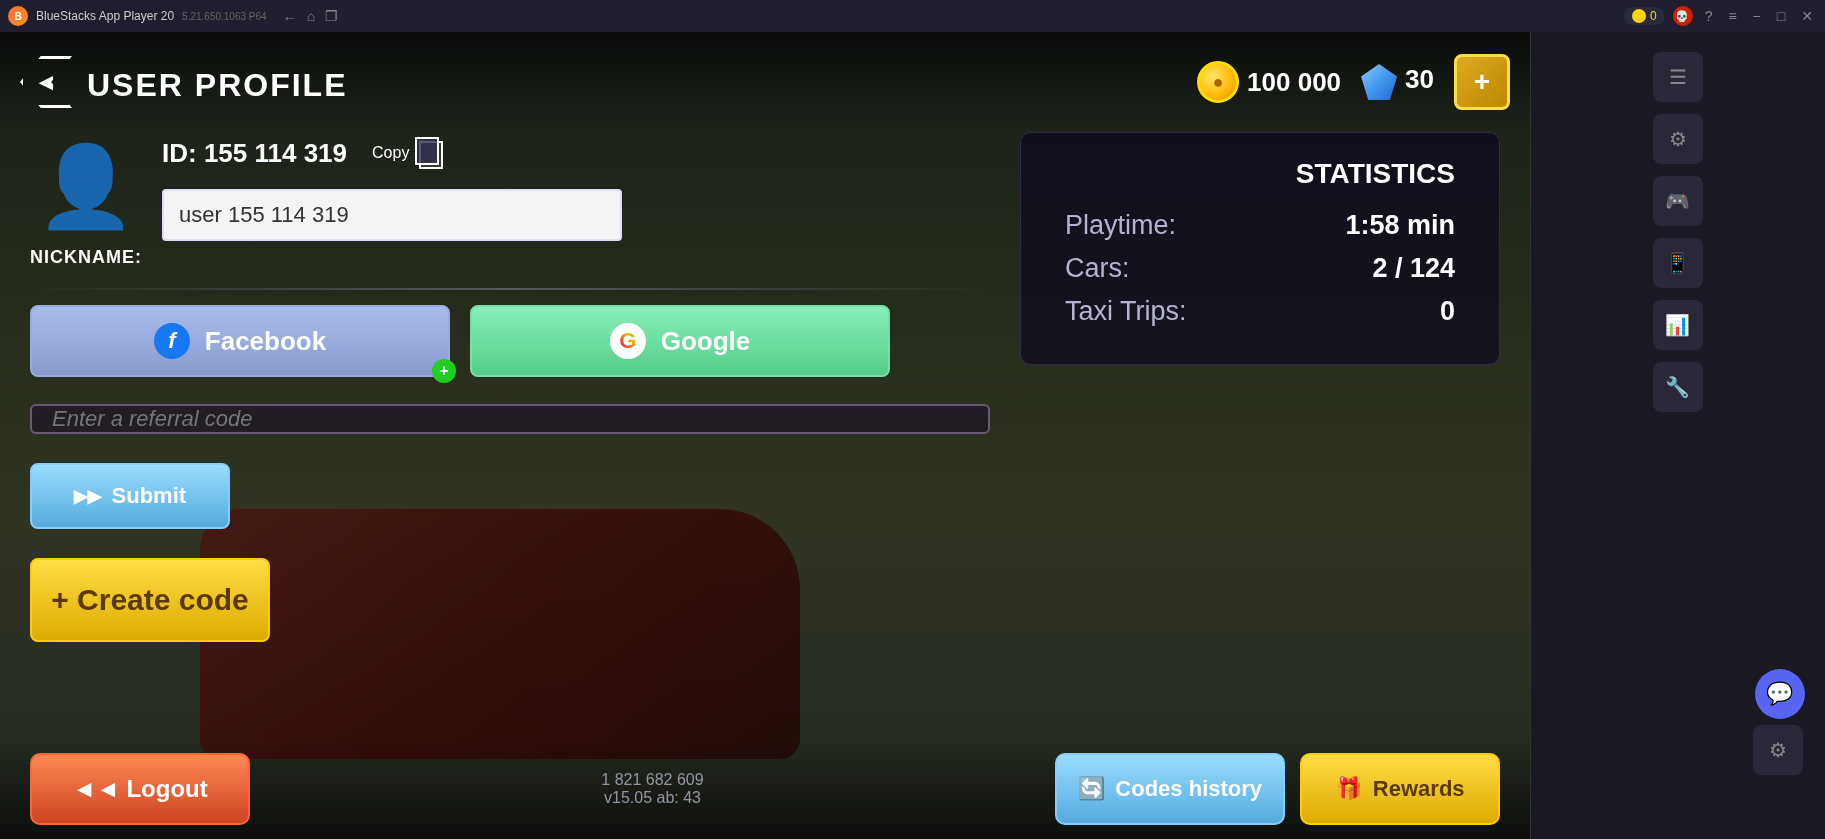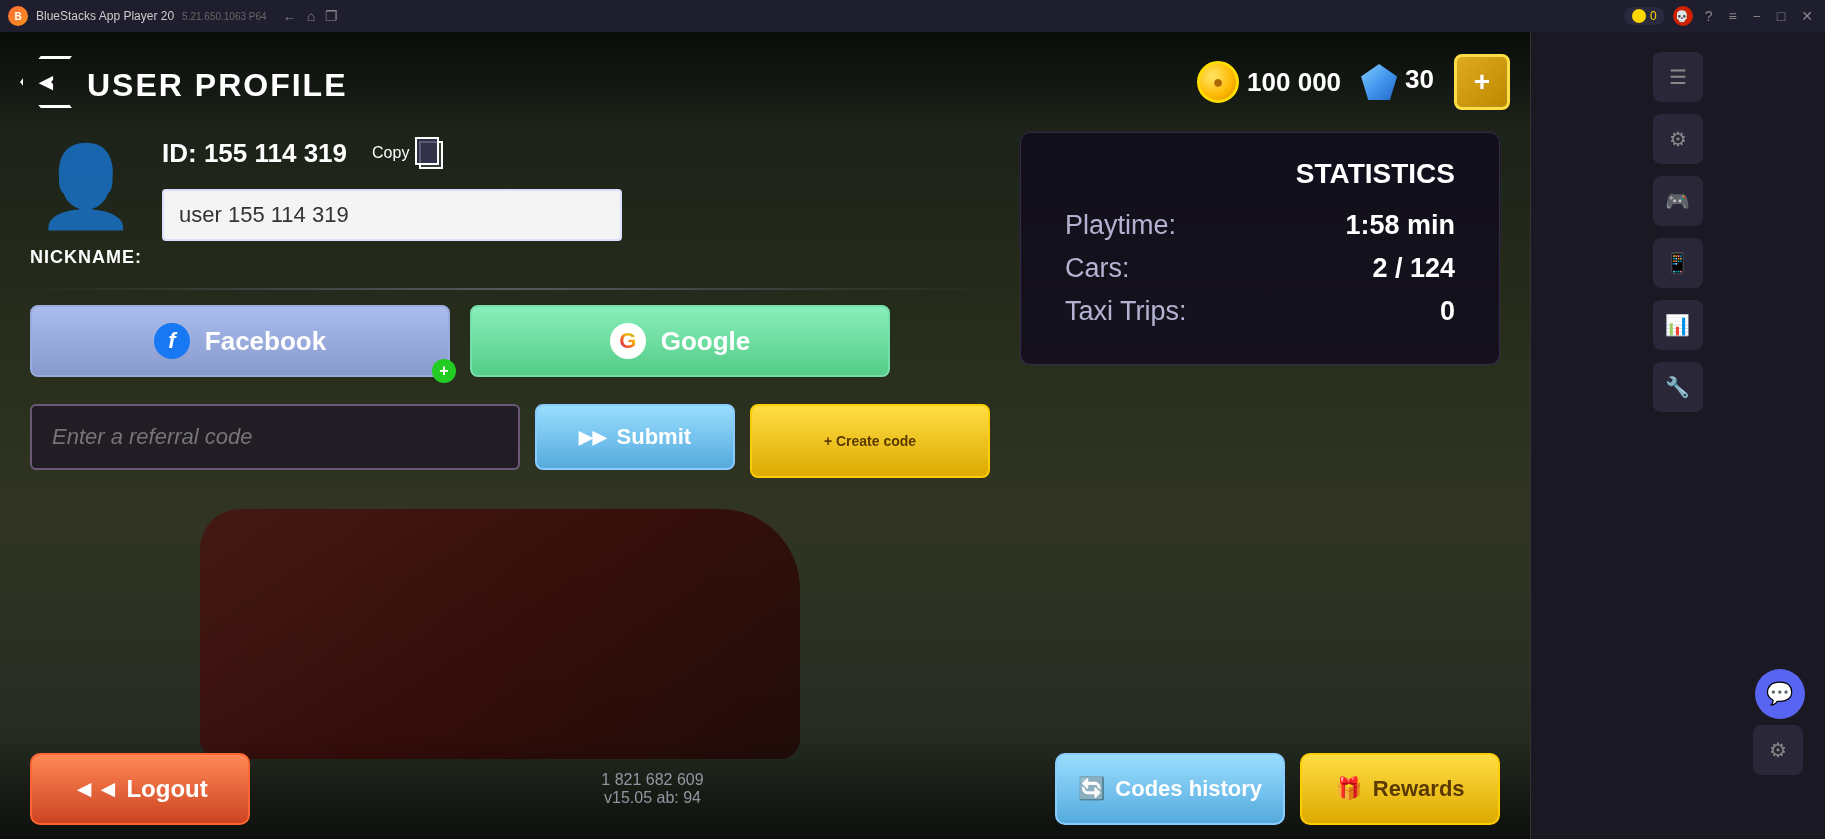--- a/index.html
+++ b/index.html
@@ -438,22 +438,23 @@
       font-weight: bold;
       background: linear-gradient(45deg, #4285F4, #EA4335, #FBBC05, #34A853);
       -webkit-background-clip: text;
       -webkit-text-fill-color: transparent;
       background-clip: text;
     }
 
     
     .referral-row {
       display: flex;
-      gap: 15px;
+      gap: 29px;
       margin-top: 27px;
+      flex-direction: column;
     }
 
     .referral-input {
       flex: 1;
       height: 66px;
       background: rgba(30, 20, 40, 0.7);
       border: 2px solid rgba(180,150,200,0.5);
       border-radius: 6px;
       color: rgba(200,180,210,0.7);
       font-size: 22px;
@@ -477,26 +478,26 @@
       gap: 10px;
       cursor: pointer;
     }
 
     .submit-icon {
       font-size: 18px;
     }
 
     .create-code-btn {
       width: 240px;
-      height: 74px;
+      height: 84px;
       background: linear-gradient(180deg, #ffdd44 0%, #ddaa00 100%);
       border: 2px solid #ffcc00;
       border-radius: 8px;
       color: #5a3a00;
-      font-size: 14px;
+      font-size: 30px;
       font-weight: bold;
       display: flex;
       align-items: center;
       justify-content: center;
       gap: 10px;
       cursor: pointer;
     }
 
     
     .statistics-panel {
@@ -775,21 +776,21 @@
       <span class="stat-value">0</span>
     </div>
   </div>
 
   <div class="bottom-area">
     <div class="logout-btn">
       <span>◄◄ Logout</span>
     </div>
     <div class="bottom-center">
       <span>1 821 682 609</span>
-      <span>v15.05 ab: 94</span>
+      <span>v15.05 ab: 43</span>
     </div>
     <div class="bottom-right">
       <div class="codes-history-btn">
         <span>🔄</span>
         <span>Codes history</span>
       </div>
       <div class="rewards-btn">
         <span>🎁</span>
         <span>Rewards</span>
       </div>

